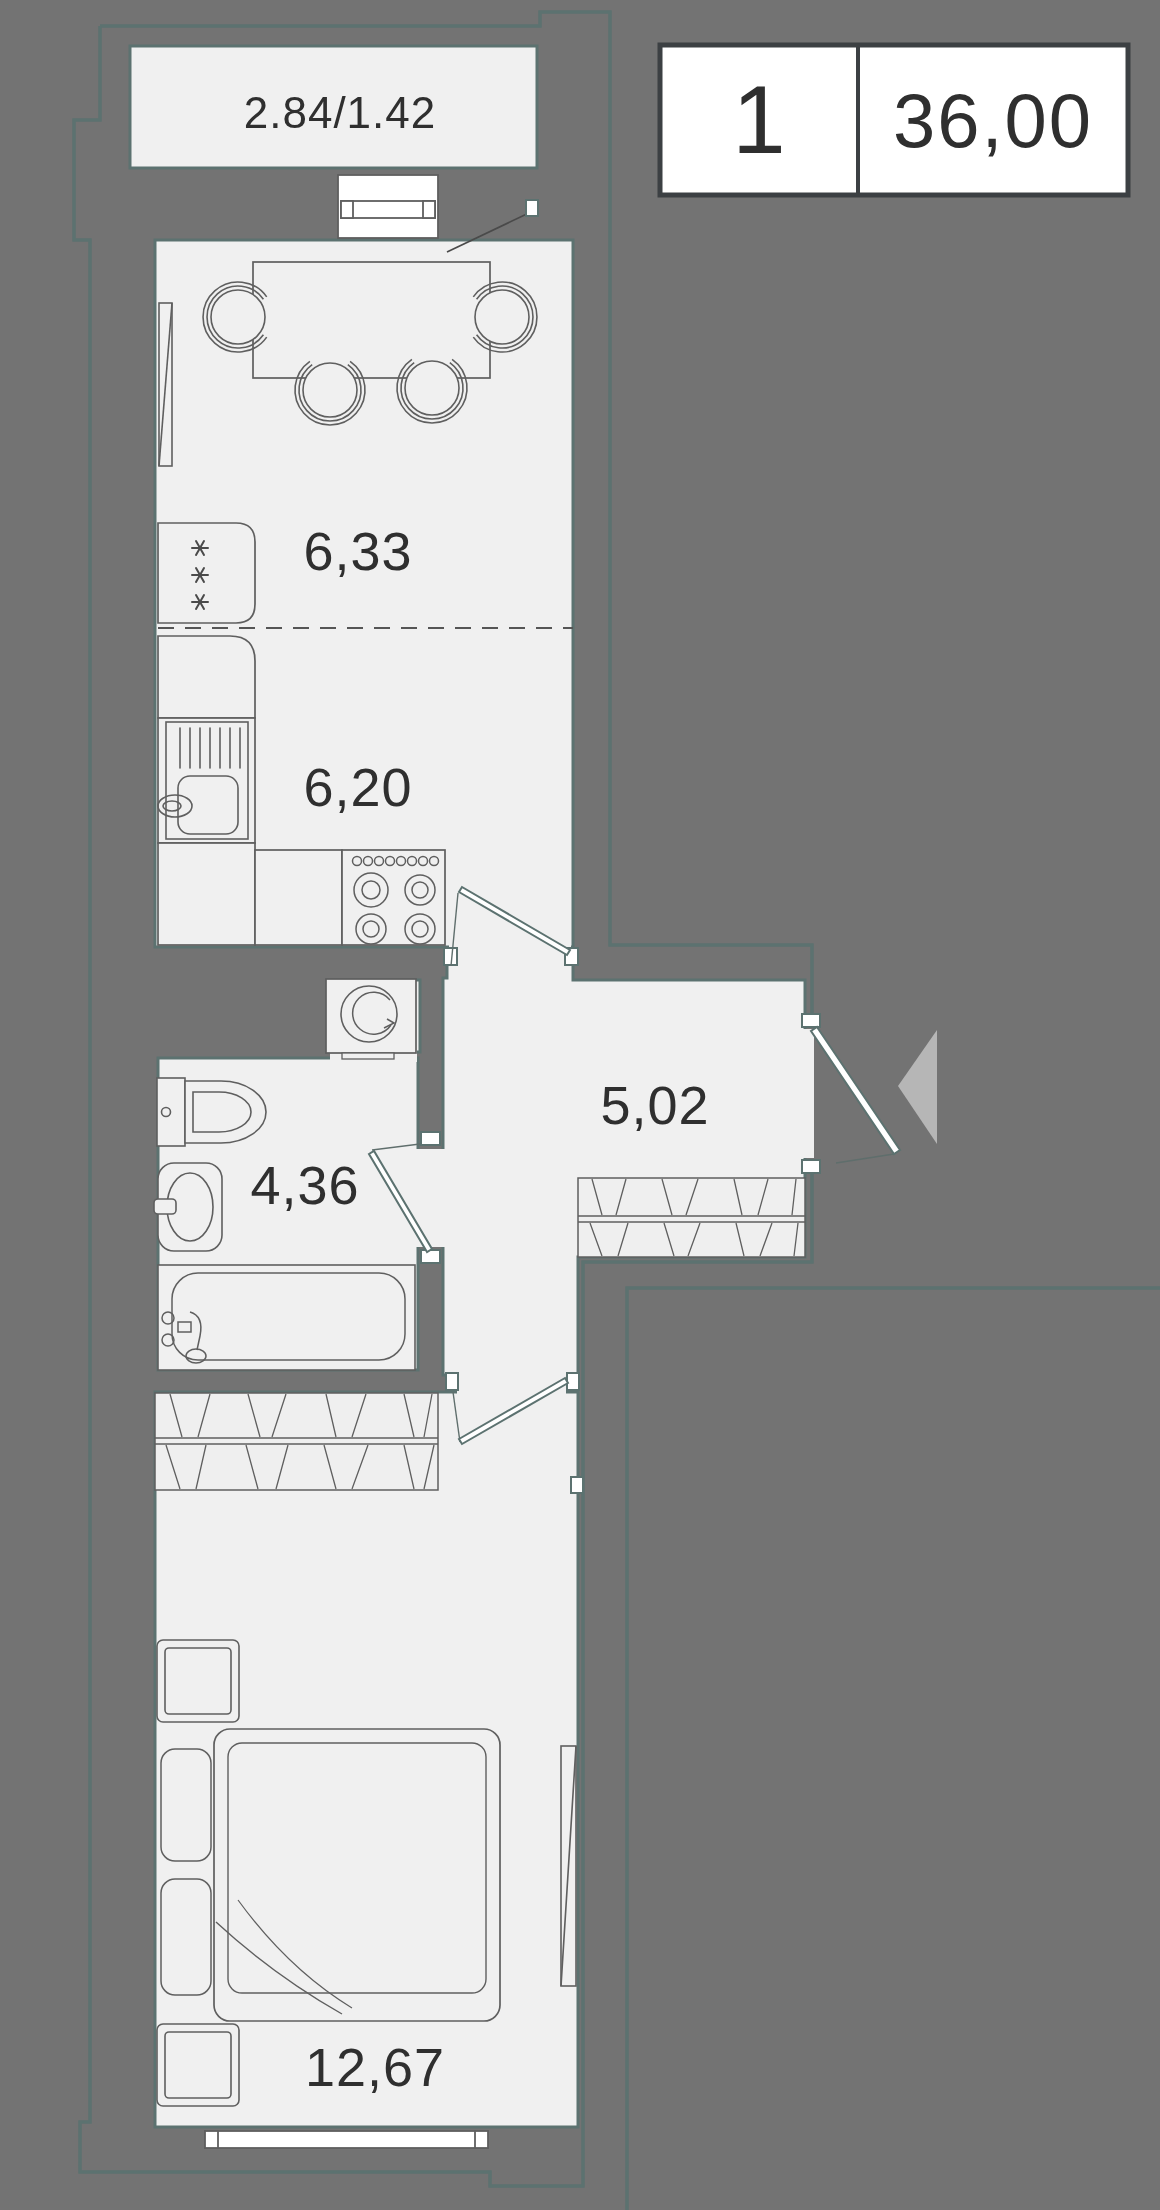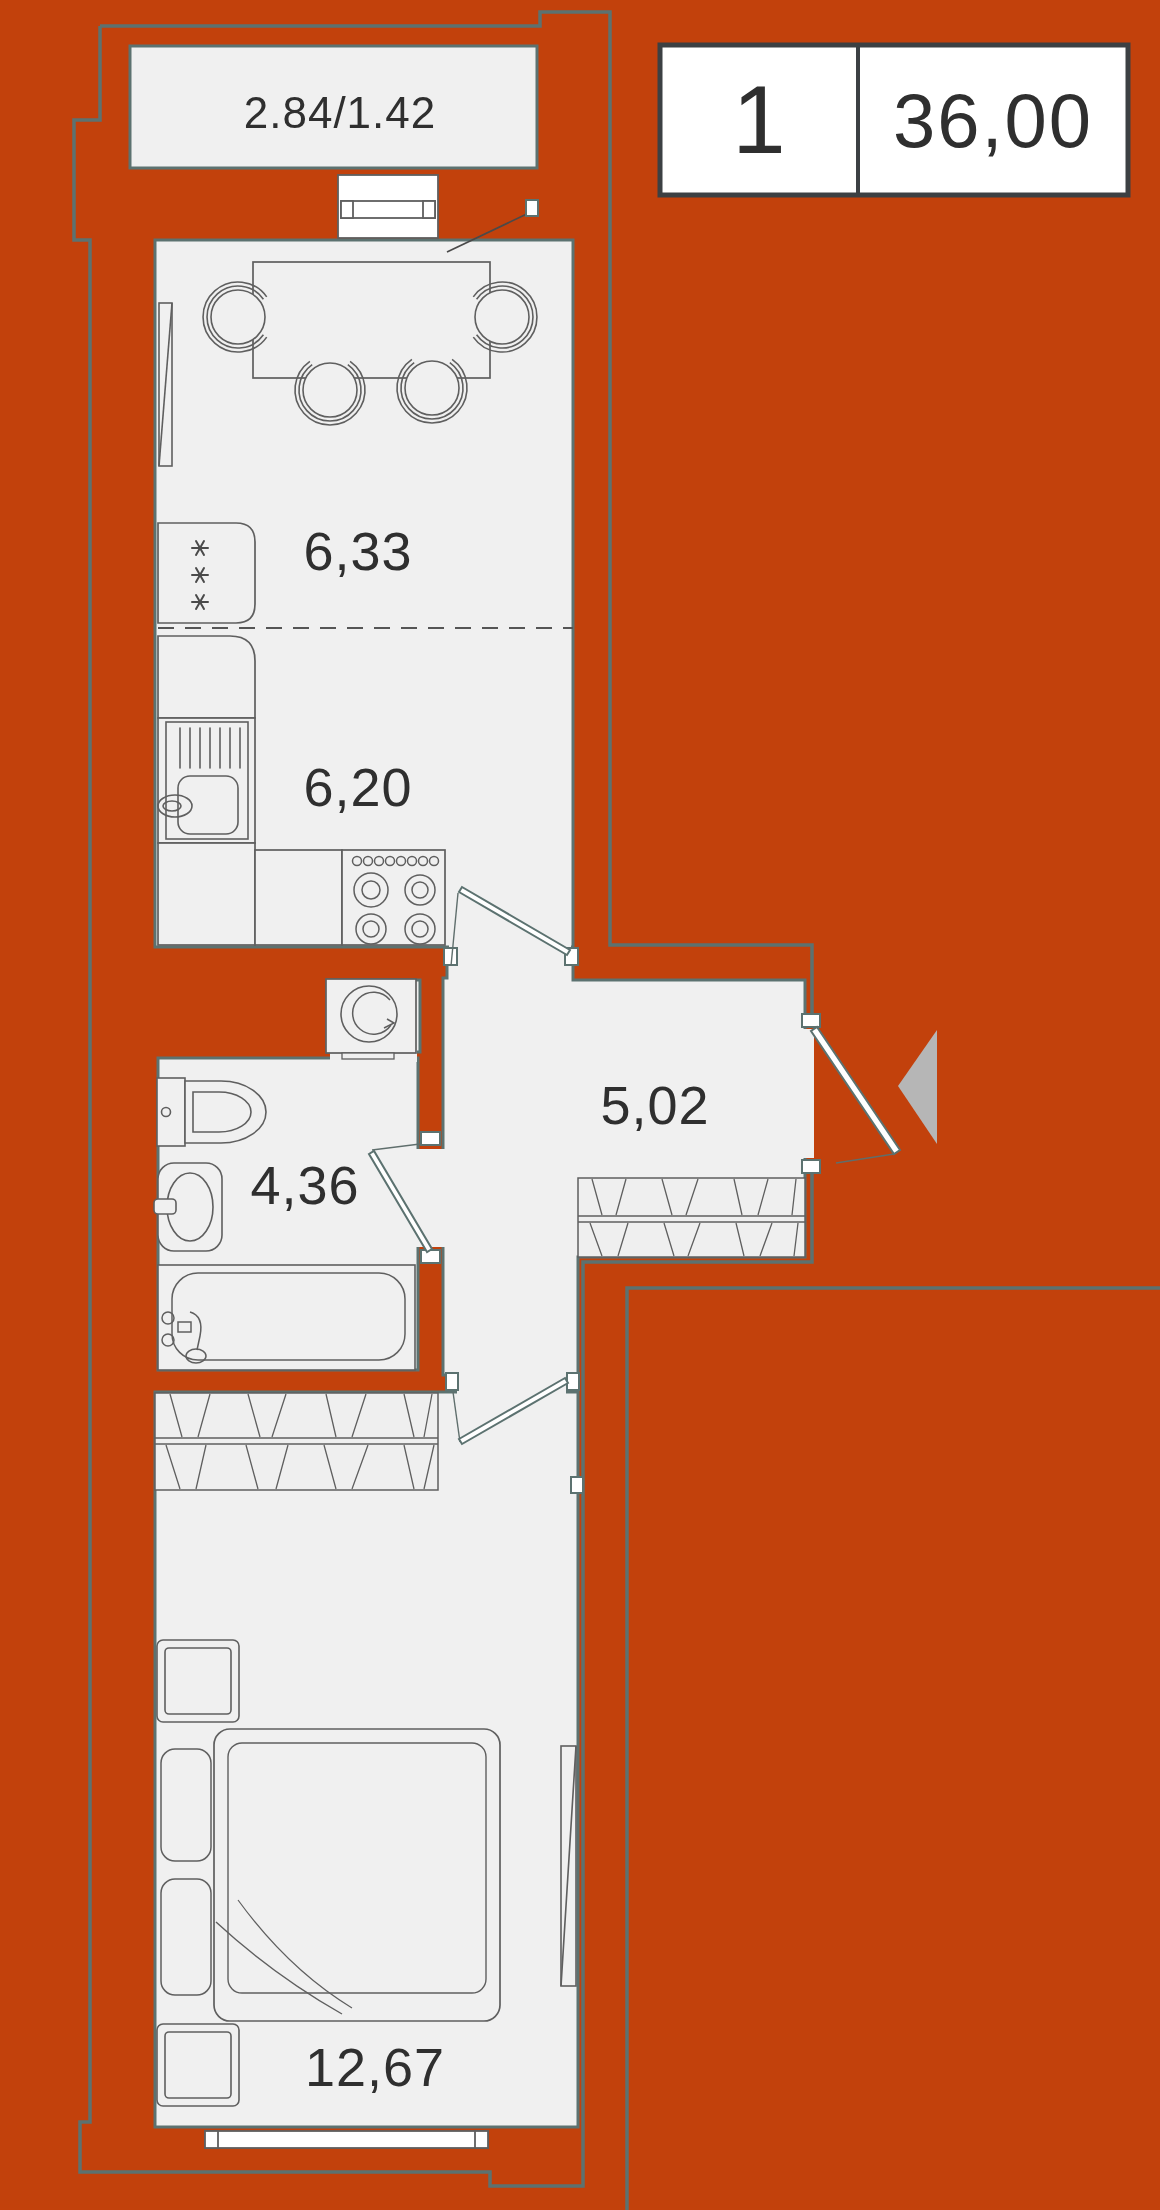--- a/index.html
+++ b/index.html
@@ -1,16 +1,16 @@
 <!DOCTYPE html>
 <html><head>
 <meta charset="utf-8">
 <style>
   html,body{margin:0;padding:0;background:#ffffff;}
-  .plan-wrap{position:relative;width:1160px;height:2210px;background:#c2410c;overflow:hidden;
+  .plan-wrap{position:relative;width:1160px;height:2210px;background:#737373;overflow:hidden;
              font-family:"Liberation Sans", sans-serif;}
   svg{display:block;}
   text{fill:#2f2f2f;font-family:"Liberation Sans","DejaVu Sans",sans-serif;}
   .room-label{font-size:54px;letter-spacing:1px;}
   .balcony-label{font-size:44px;letter-spacing:1px;}
   .legend-num{font-size:96px;}
   .legend-area{font-size:76px;letter-spacing:2px;}
 </style>
 </head>
 <body>

